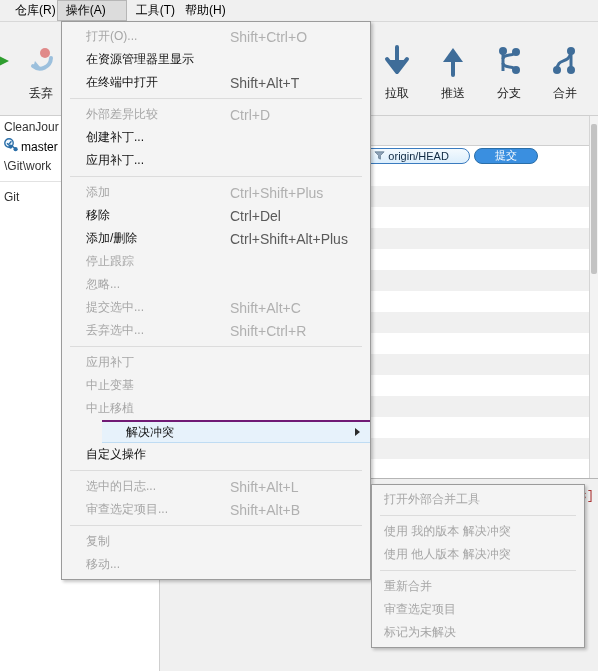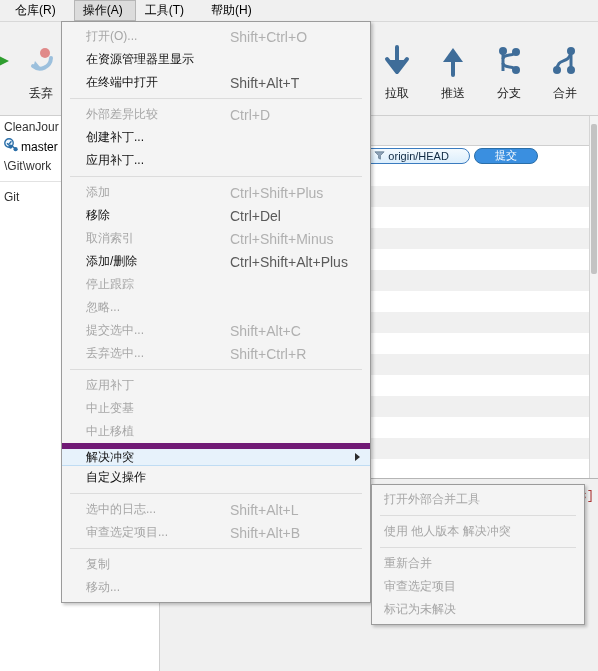--- a/index.html
+++ b/index.html
@@ -30,30 +30,30 @@
     position: absolute;
     top: 0; left: 0; right: 0;
     height: 22px;
     background: #f0f0f0;
     border-bottom: 1px solid #d8d8d8;
     display: flex;
     align-items: center;
     padding-left: 6px;
   }
   .menubar-item {
-    padding: 3px 18px 4px 9px;
+    padding: 3px 1px 4px 9px;
     font-size: 12px;
     line-height: 14px;
     color: #000;
     white-space: nowrap;
   }
   .menubar-item.active {
     background: #dcdcdc;
     border: 1px solid #b6b6b6;
-    padding: 2px 12px 3px 8px;
+    padding: 2px 20px 3px 8px;
   }
 
   
   .toolbar {
     position: absolute;
     top: 22px; left: 0; right: 0;
     height: 94px;
     background: #f1f1f1;
     border-bottom: 1px solid #cfcfcf;
   }
@@ -254,23 +254,24 @@
   .mi .mi-label { flex: 0 0 auto; }
   .mi .mi-accel {
     position: absolute;
     left: 168px;
     font-size: 14px;
     color: #5a5a5a;
   }
   .mi.disabled .mi-accel { color: #b0b0b0; }
   .mi.hl {
     background: #e7f2fb;
-    border-top: 6px solid #701a75;
+    border-top: 2px solid #701a75;
     border-bottom: 1px solid #bfdcf3;
     height: 23px;
+    margin-left: 40px;
   }
   .mi-arrow {
     position: absolute;
     right: 10px;
     width: 0; height: 0;
     border-top: 4px solid transparent;
     border-bottom: 4px solid transparent;
     border-left: 5px solid #2b2b2b;
   }
   .msep {
@@ -497,24 +498,20 @@
     <div class="msep"></div>
 
     <div class="mi disabled">
       <span class="mi-label">添加</span>
       <span class="mi-accel">Ctrl+Shift+Plus</span>
     </div>
     <div class="mi">
       <span class="mi-label">移除</span>
       <span class="mi-accel">Ctrl+Del</span>
     </div>
-    <div class="mi disabled">
-      <span class="mi-label">取消索引</span>
-      <span class="mi-accel">Ctrl+Shift+Minus</span>
-    </div>
     <div class="mi">
       <span class="mi-label">添加/删除</span>
       <span class="mi-accel">Ctrl+Shift+Alt+Plus</span>
     </div>
     <div class="mi disabled">
       <span class="mi-label">停止跟踪</span>
     </div>
     <div class="mi disabled">
       <span class="mi-label">忽略...</span>
     </div>
@@ -566,20 +563,23 @@
       <span class="mi-label">移动...</span>
     </div>
   </div>
 
   <div class="menu-popup sub">
     <div class="mi disabled">
       <span class="mi-label">打开外部合并工具</span>
     </div>
     <div class="msep"></div>
     <div class="mi disabled">
+      <span class="mi-label">使用 我的版本 解决冲突</span>
+    </div>
+    <div class="mi disabled">
       <span class="mi-label">使用 他人版本 解决冲突</span>
     </div>
     <div class="msep"></div>
     <div class="mi disabled">
       <span class="mi-label">重新合并</span>
     </div>
     <div class="mi disabled">
       <span class="mi-label">审查选定项目</span>
     </div>
     <div class="mi disabled">

